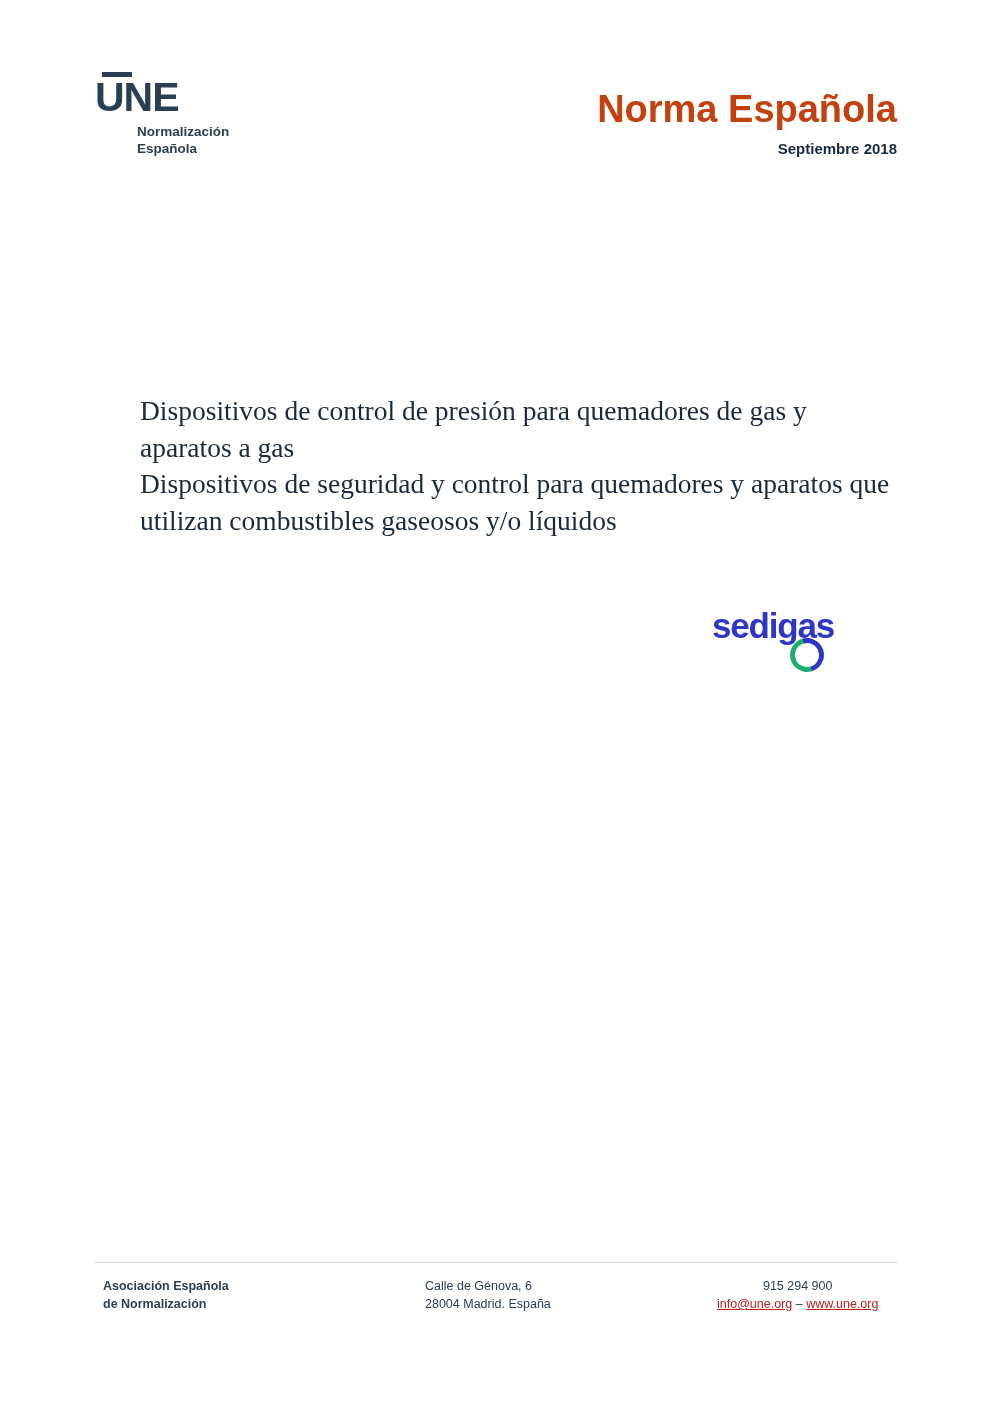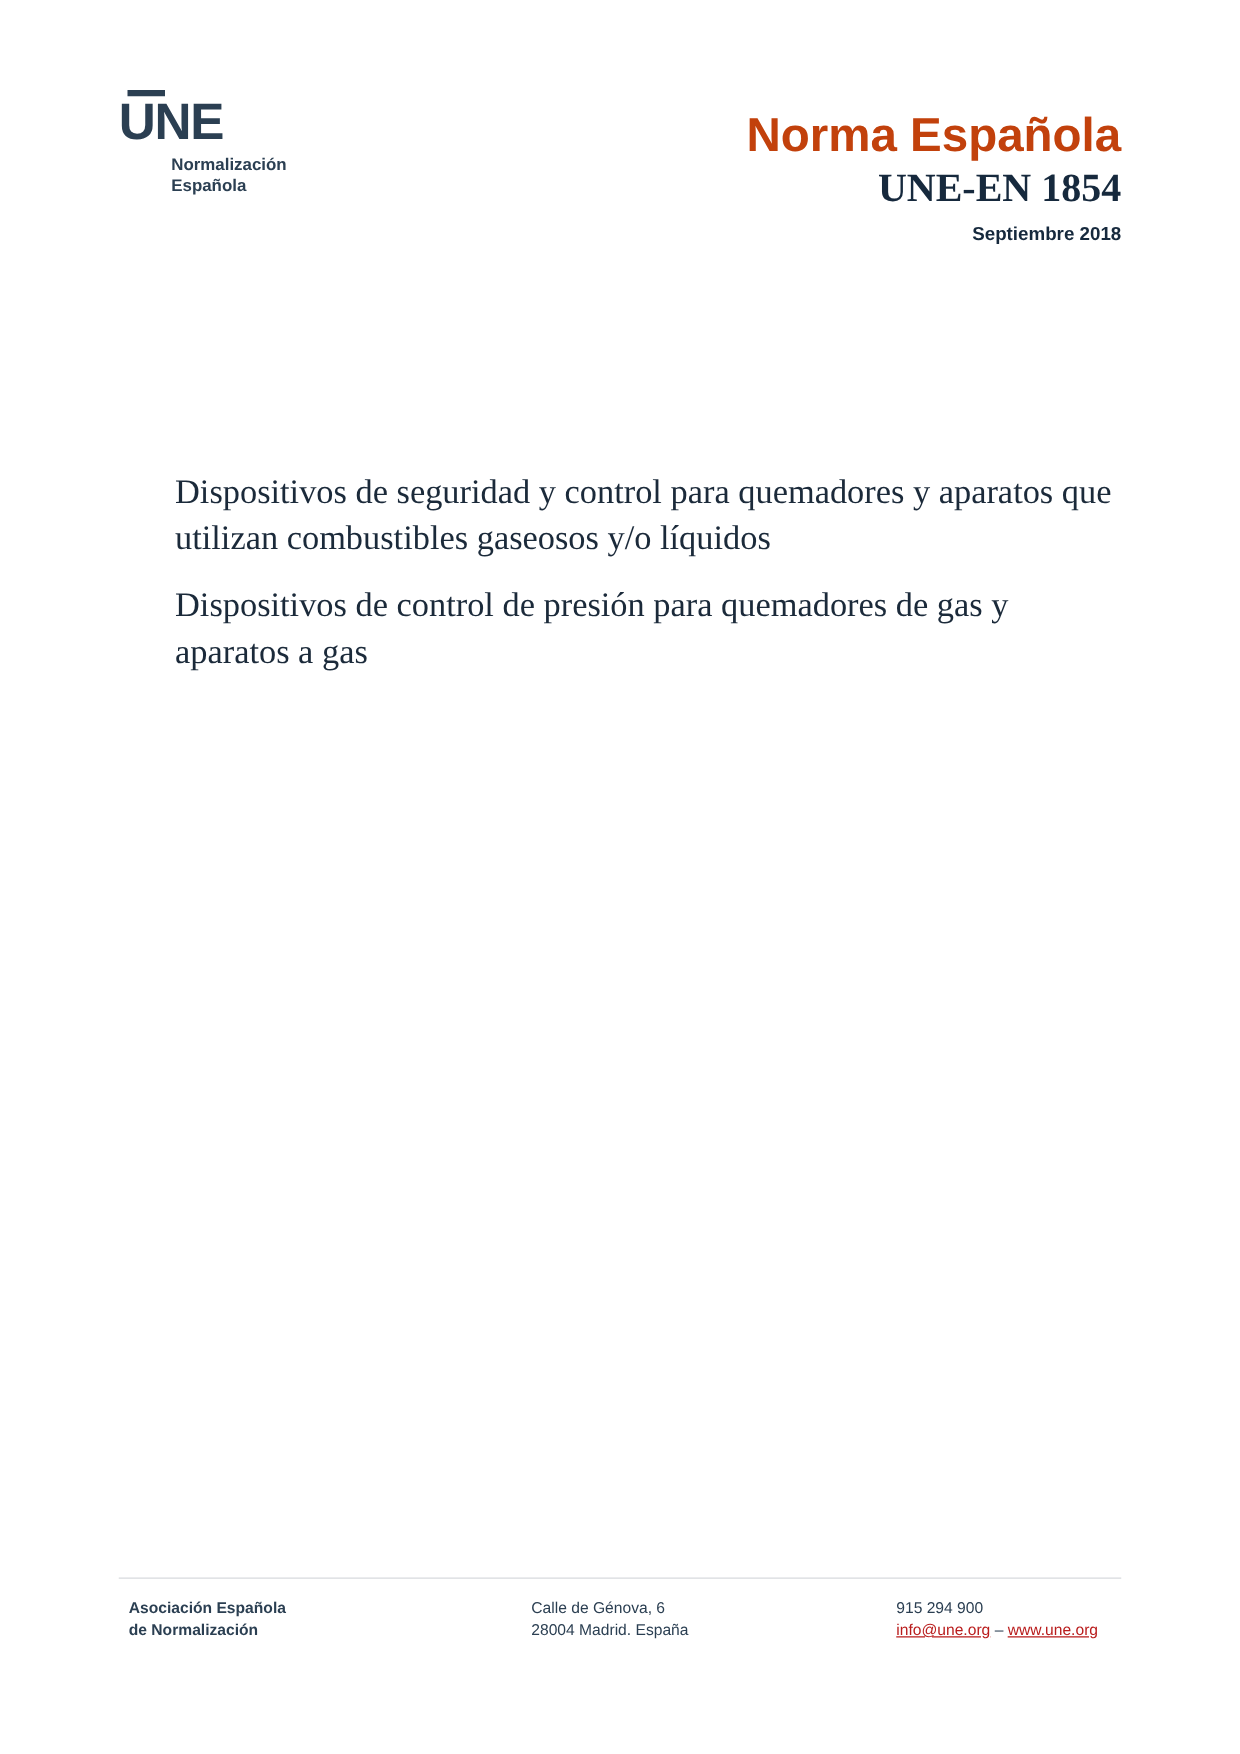--- a/index.html
+++ b/index.html
@@ -202,20 +202,21 @@
     position: absolute;
     left: 330px;
     top: 0;
     line-height: 1.45;
   }
   .footer .col-right {
     position: absolute;
     left: 622px;
     top: 0;
     line-height: 1.45;
+    text-align: center;
   }
   .footer a {
     color: #b91c1c;
     text-decoration: underline;
   }
   .footer .sep { color: #2b3f52; text-decoration: none; }
 </style>
 </head>
 <body>
 
@@ -226,32 +227,35 @@
     <div class="une-logo">
       <div class="mark"><span class="u-wrap">U</span><span>NE</span></div>
       <div class="sub">
         <div>Normalización</div>
         <div>Española</div>
       </div>
     </div>
 
     <div class="header-right">
       <div class="norma-label">Norma Española</div>
-      <div class="norma-code">UNE-EN 1854</div>
       <div class="norma-date">Septiembre 2018</div>
     </div>
 
   </div>
 
   <div class="title-block">
+    <div class="title-line title-2">Dispositivos de control de presión para quemadores de gas y aparatos a gas</div>
     <div class="title-line title-1">Dispositivos de seguridad y control para quemadores y aparatos que utilizan combustibles gaseosos y/o líquidos</div>
-    <div class="title-line title-2">Dispositivos de control de presión para quemadores de gas y aparatos a gas</div>
-  </div>
-
-
+  </div>
+
+
+  <div class="sedigas">
+    <div class="word">sedigas</div>
+    <div class="ring"></div>
+  </div>
 
 
   <div class="footer-rule"></div>
   <div class="footer">
     <div class="col-left">
       <div>Asociación Española</div>
       <div>de Normalización</div>
     </div>
     <div class="col-mid">
       <div>Calle de Génova, 6</div>

